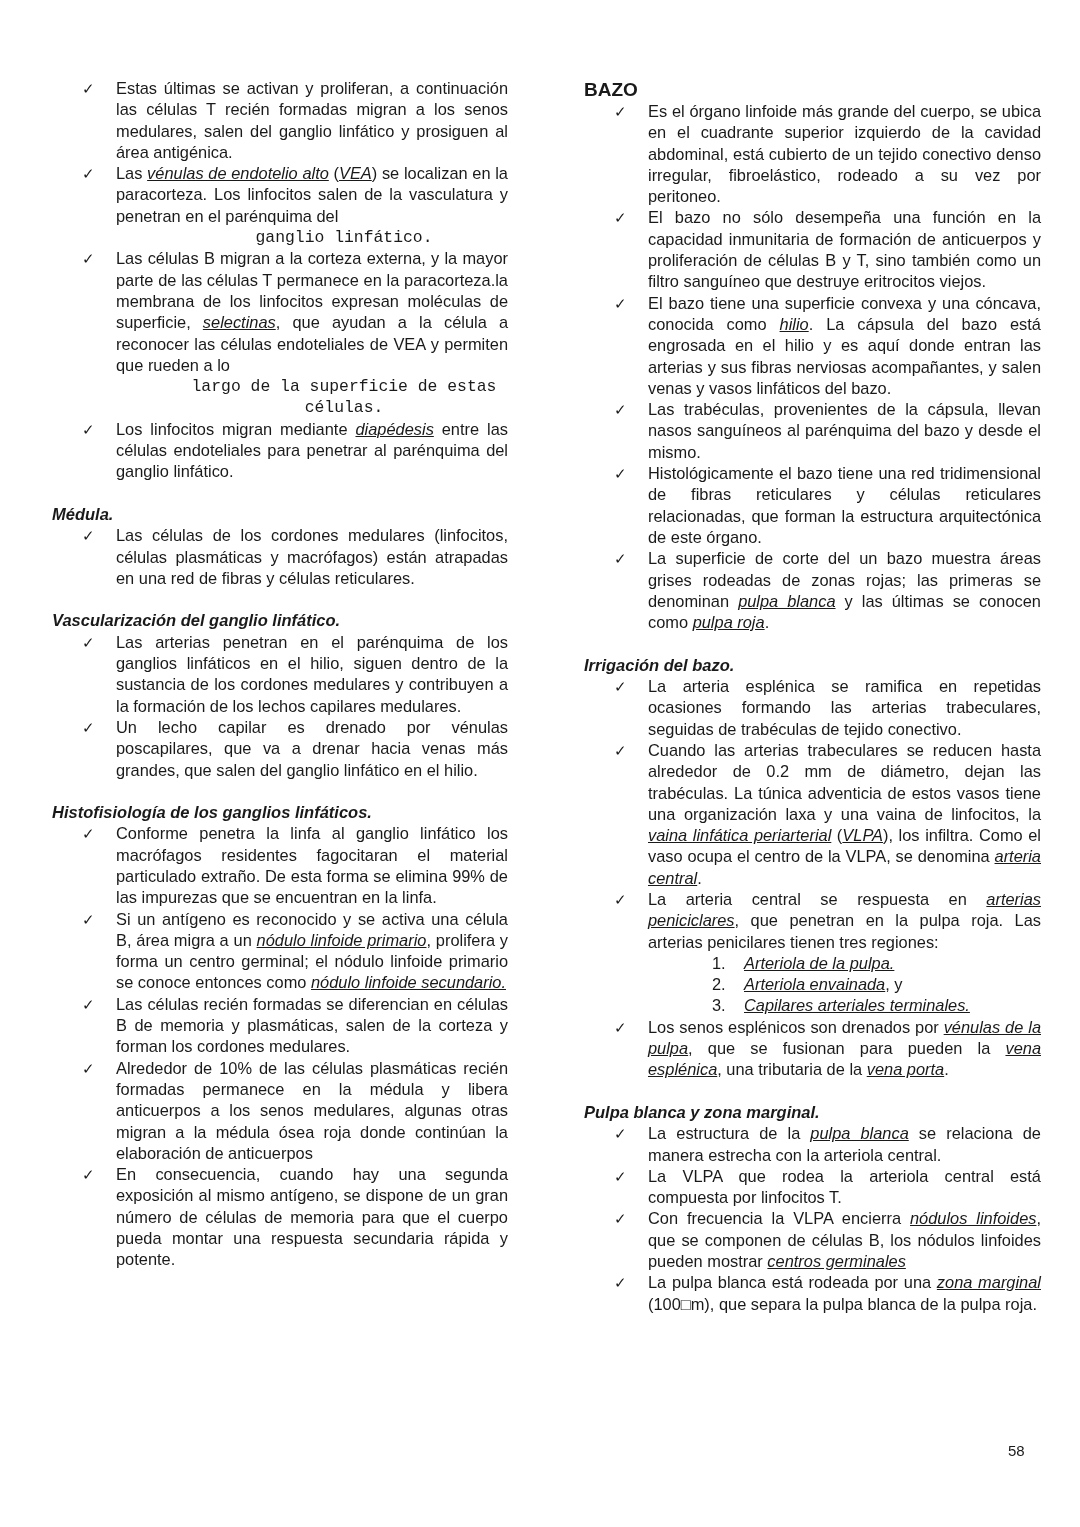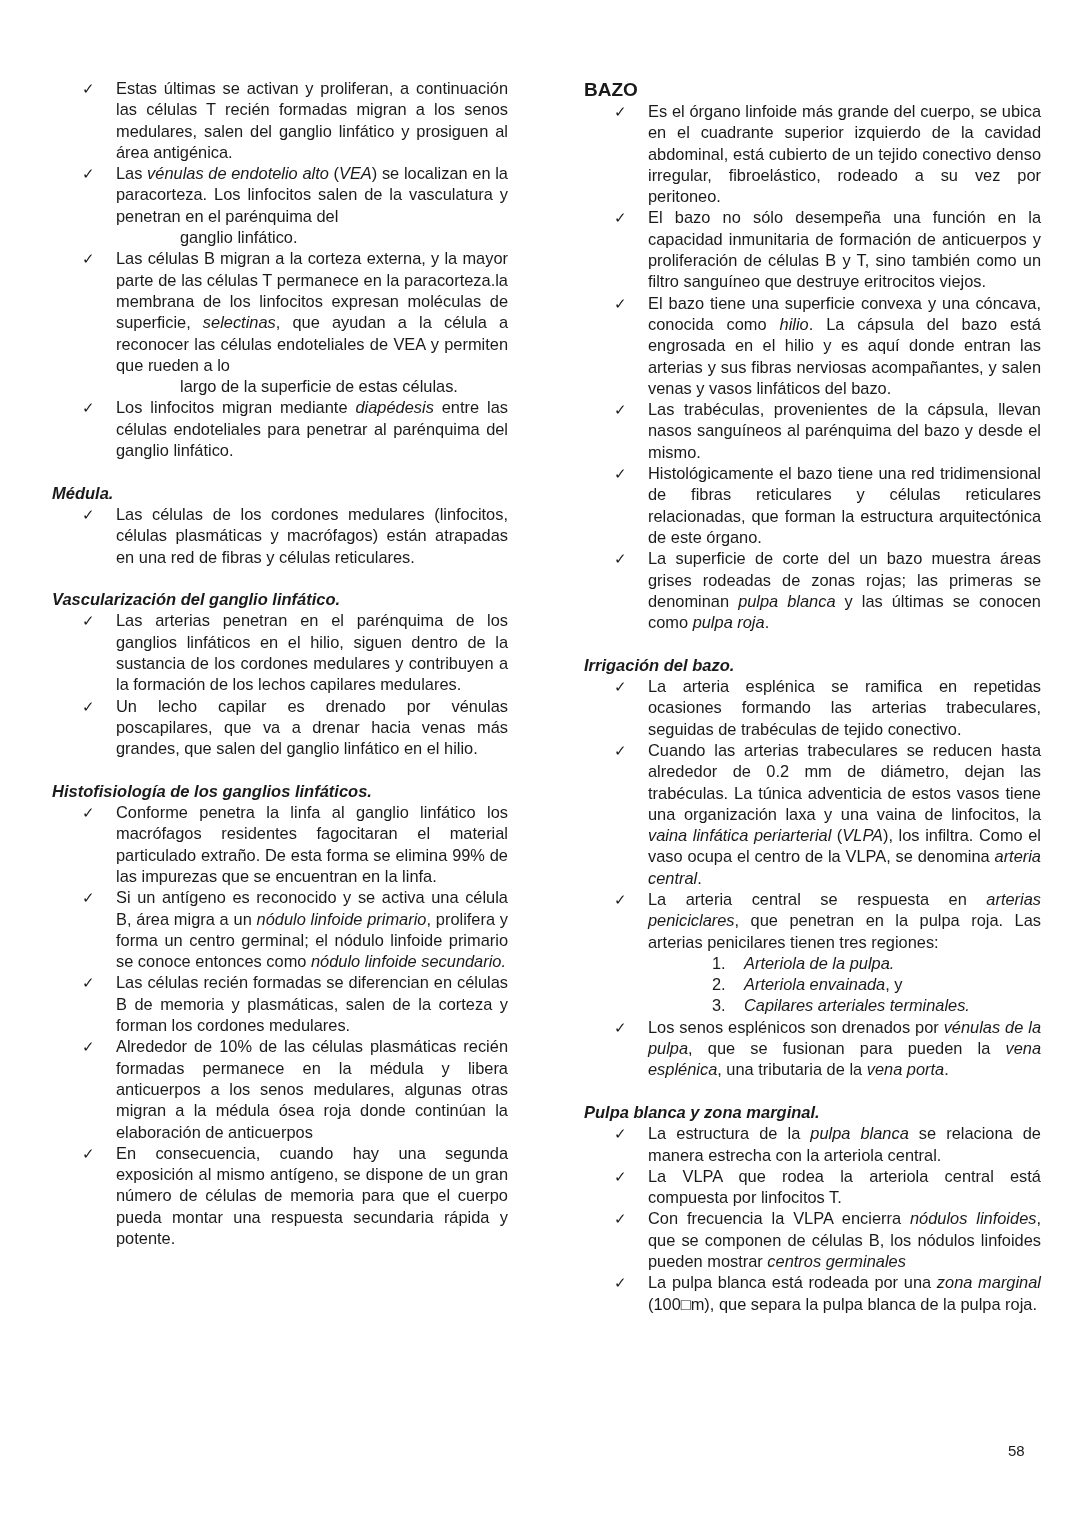--- a/index.html
+++ b/index.html
@@ -9,22 +9,22 @@
   .col-left { left: 52px; width: 456px; top: 78px; }
   .col-right { left: 572px; width: 457px; top: 78px; margin-left: 12px; }
   .heading { font-weight: bold; font-style: italic; font-size: 16.5px; line-height: 21.3px; margin: 0; }
   .heading.main { font-style: normal; font-size: 19px; line-height: 22px; margin-top: 1px; }
   .section { margin: 0; }
   .gap { height: 21.3px; }
   ul.checklist { list-style: none; margin: 0; padding: 0; }
   ul.checklist li { position: relative; padding-left: 64px; font-size: 16.4px; line-height: 21.3px;
                     text-align: justify; margin: 0; }
   ul.checklist li .check { position: absolute; left: 30px; top: 0; font-size: 15px; }
-  .it { font-style: italic; }
-  .indent-line { display: block; padding-left: 64px; text-align: left; }
+  .it { font-style: italic; text-decoration: underline; }
+  .indent-line { display: block; padding-left: 64px; text-align: center; font-family: Liberation Mono, monospace; }
   ol.numbered { list-style: none; margin: 0; padding: 0; }
   ol.numbered li { font-size: 16.4px; line-height: 21.3px; padding-left: 160px; position: relative; }
   ol.numbered li .num { position: absolute; left: 128px; }
   .page-number { position: absolute; left: 1008px; top: 1442px; font-weight: normal; font-size: 15px; }
 </style>
 </head>
 <body>
 
 <div class="col col-left">
   <ul class="checklist">

